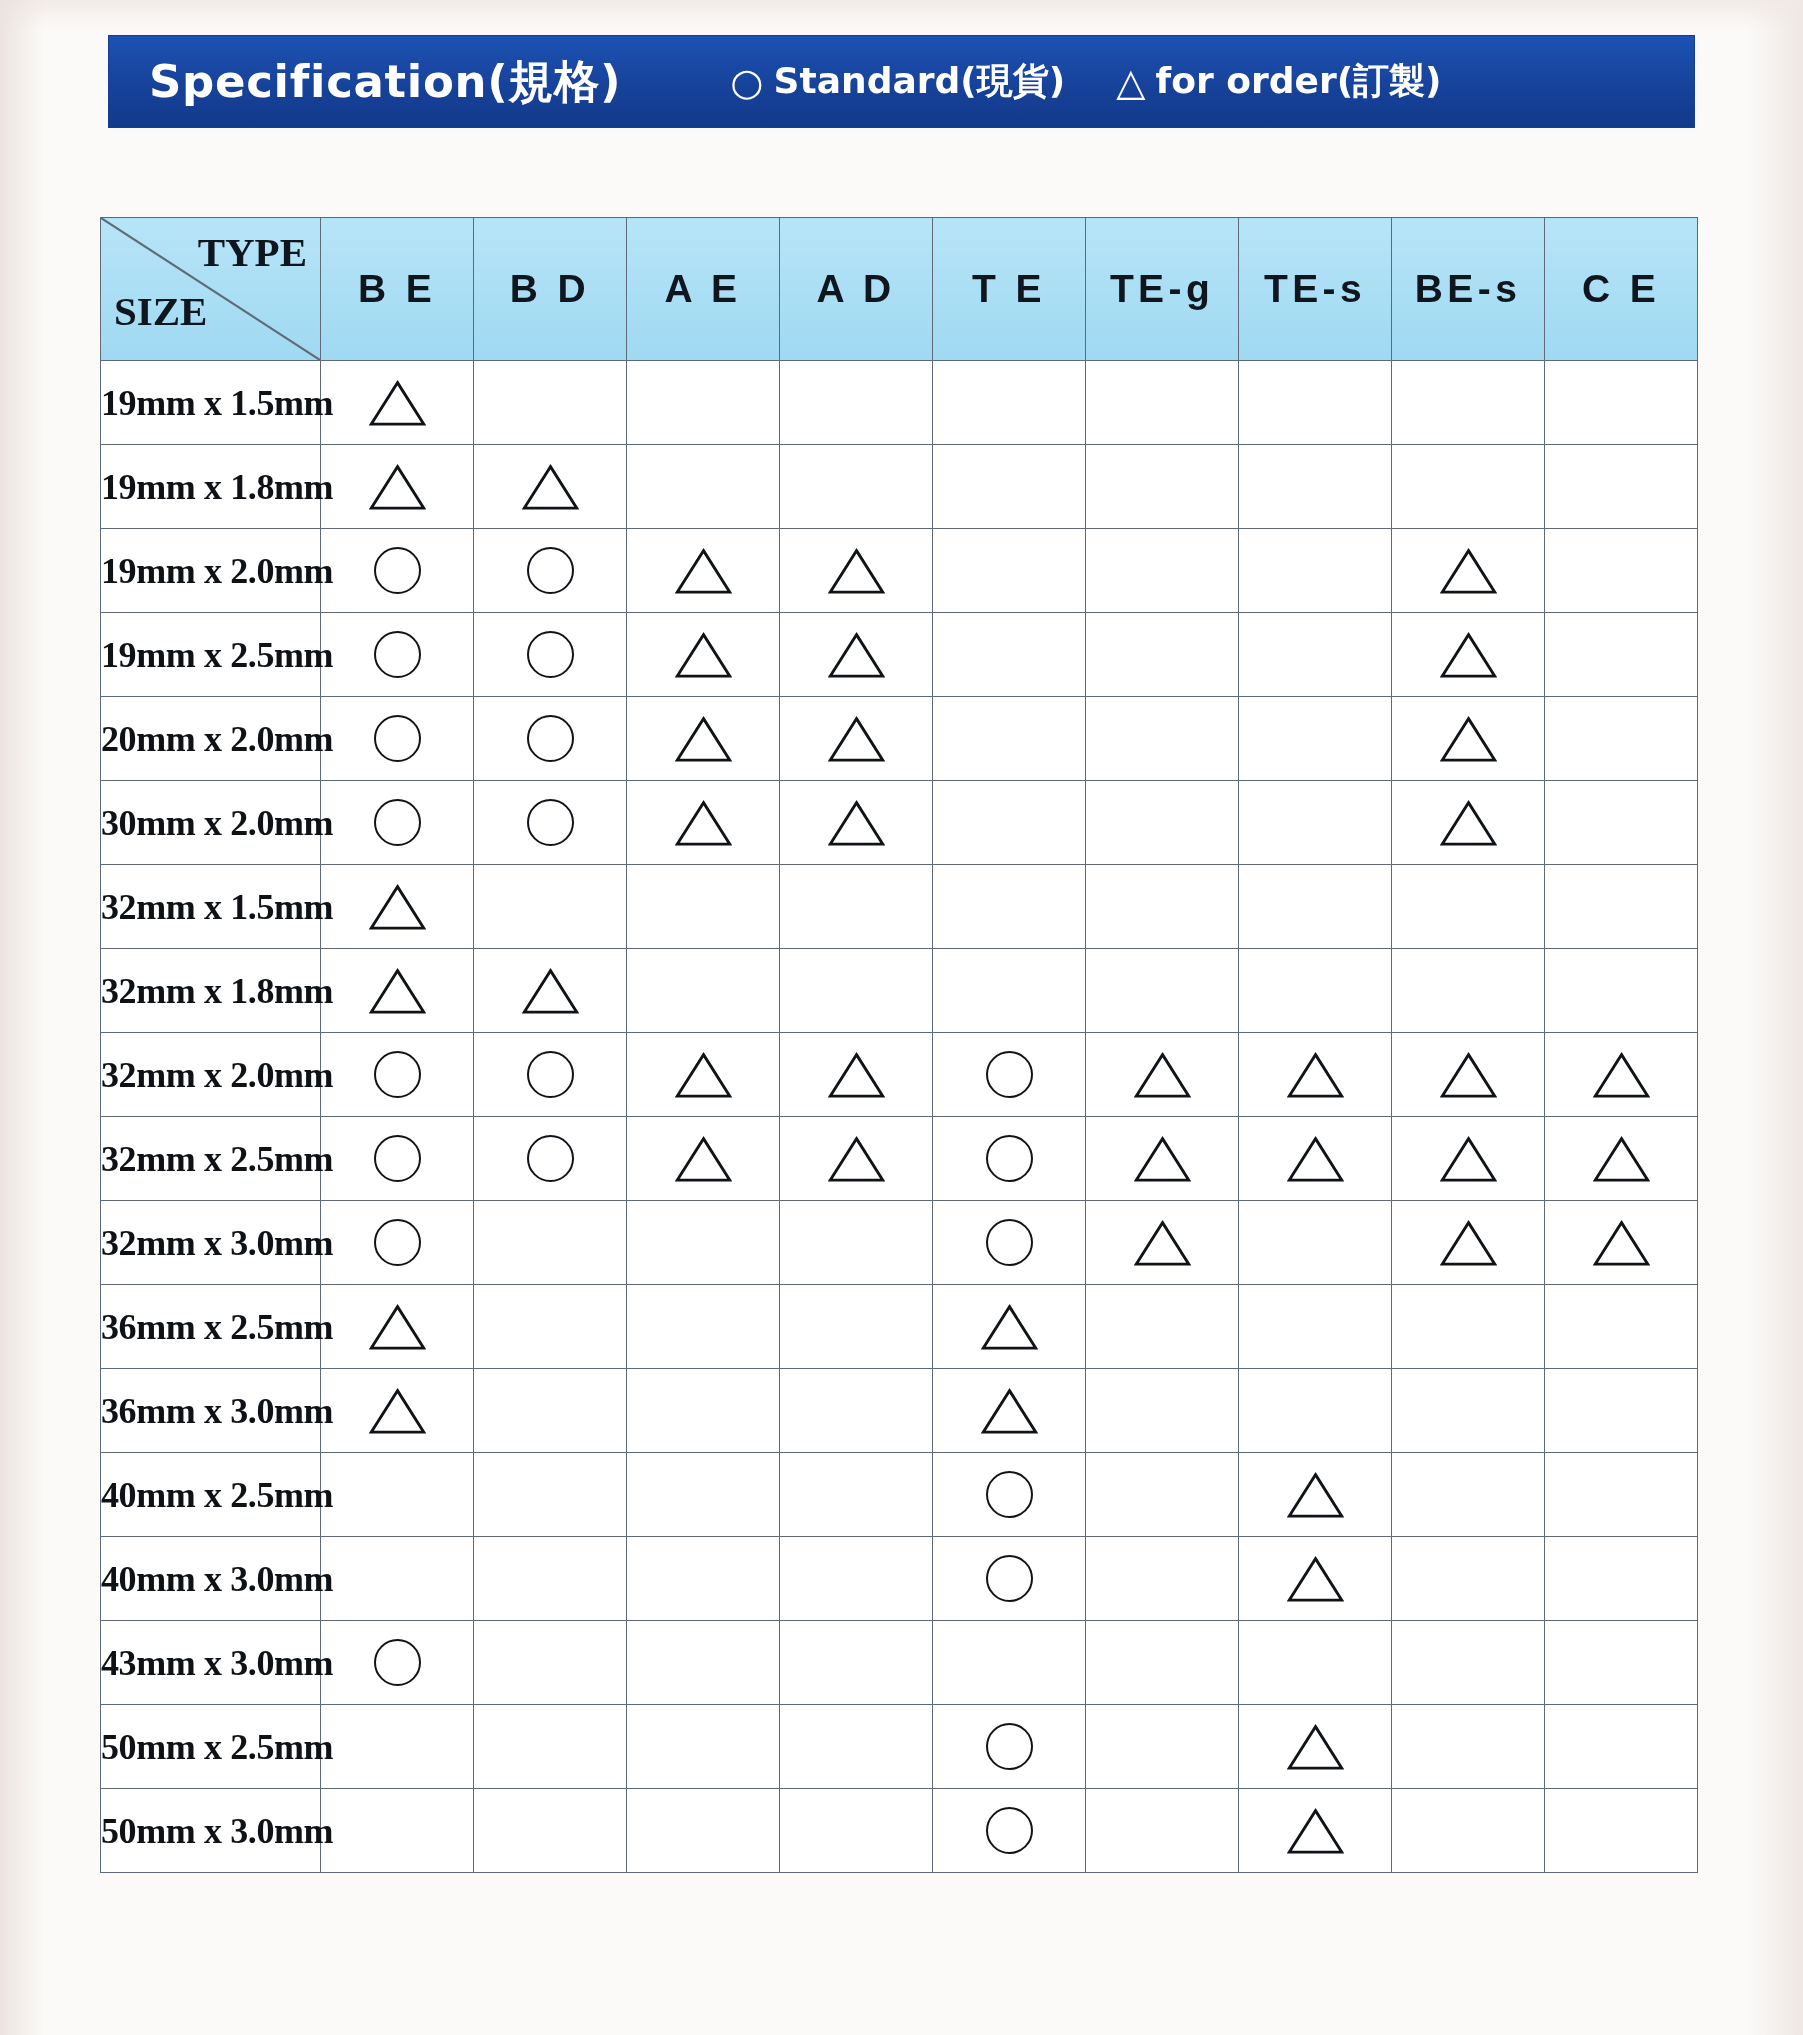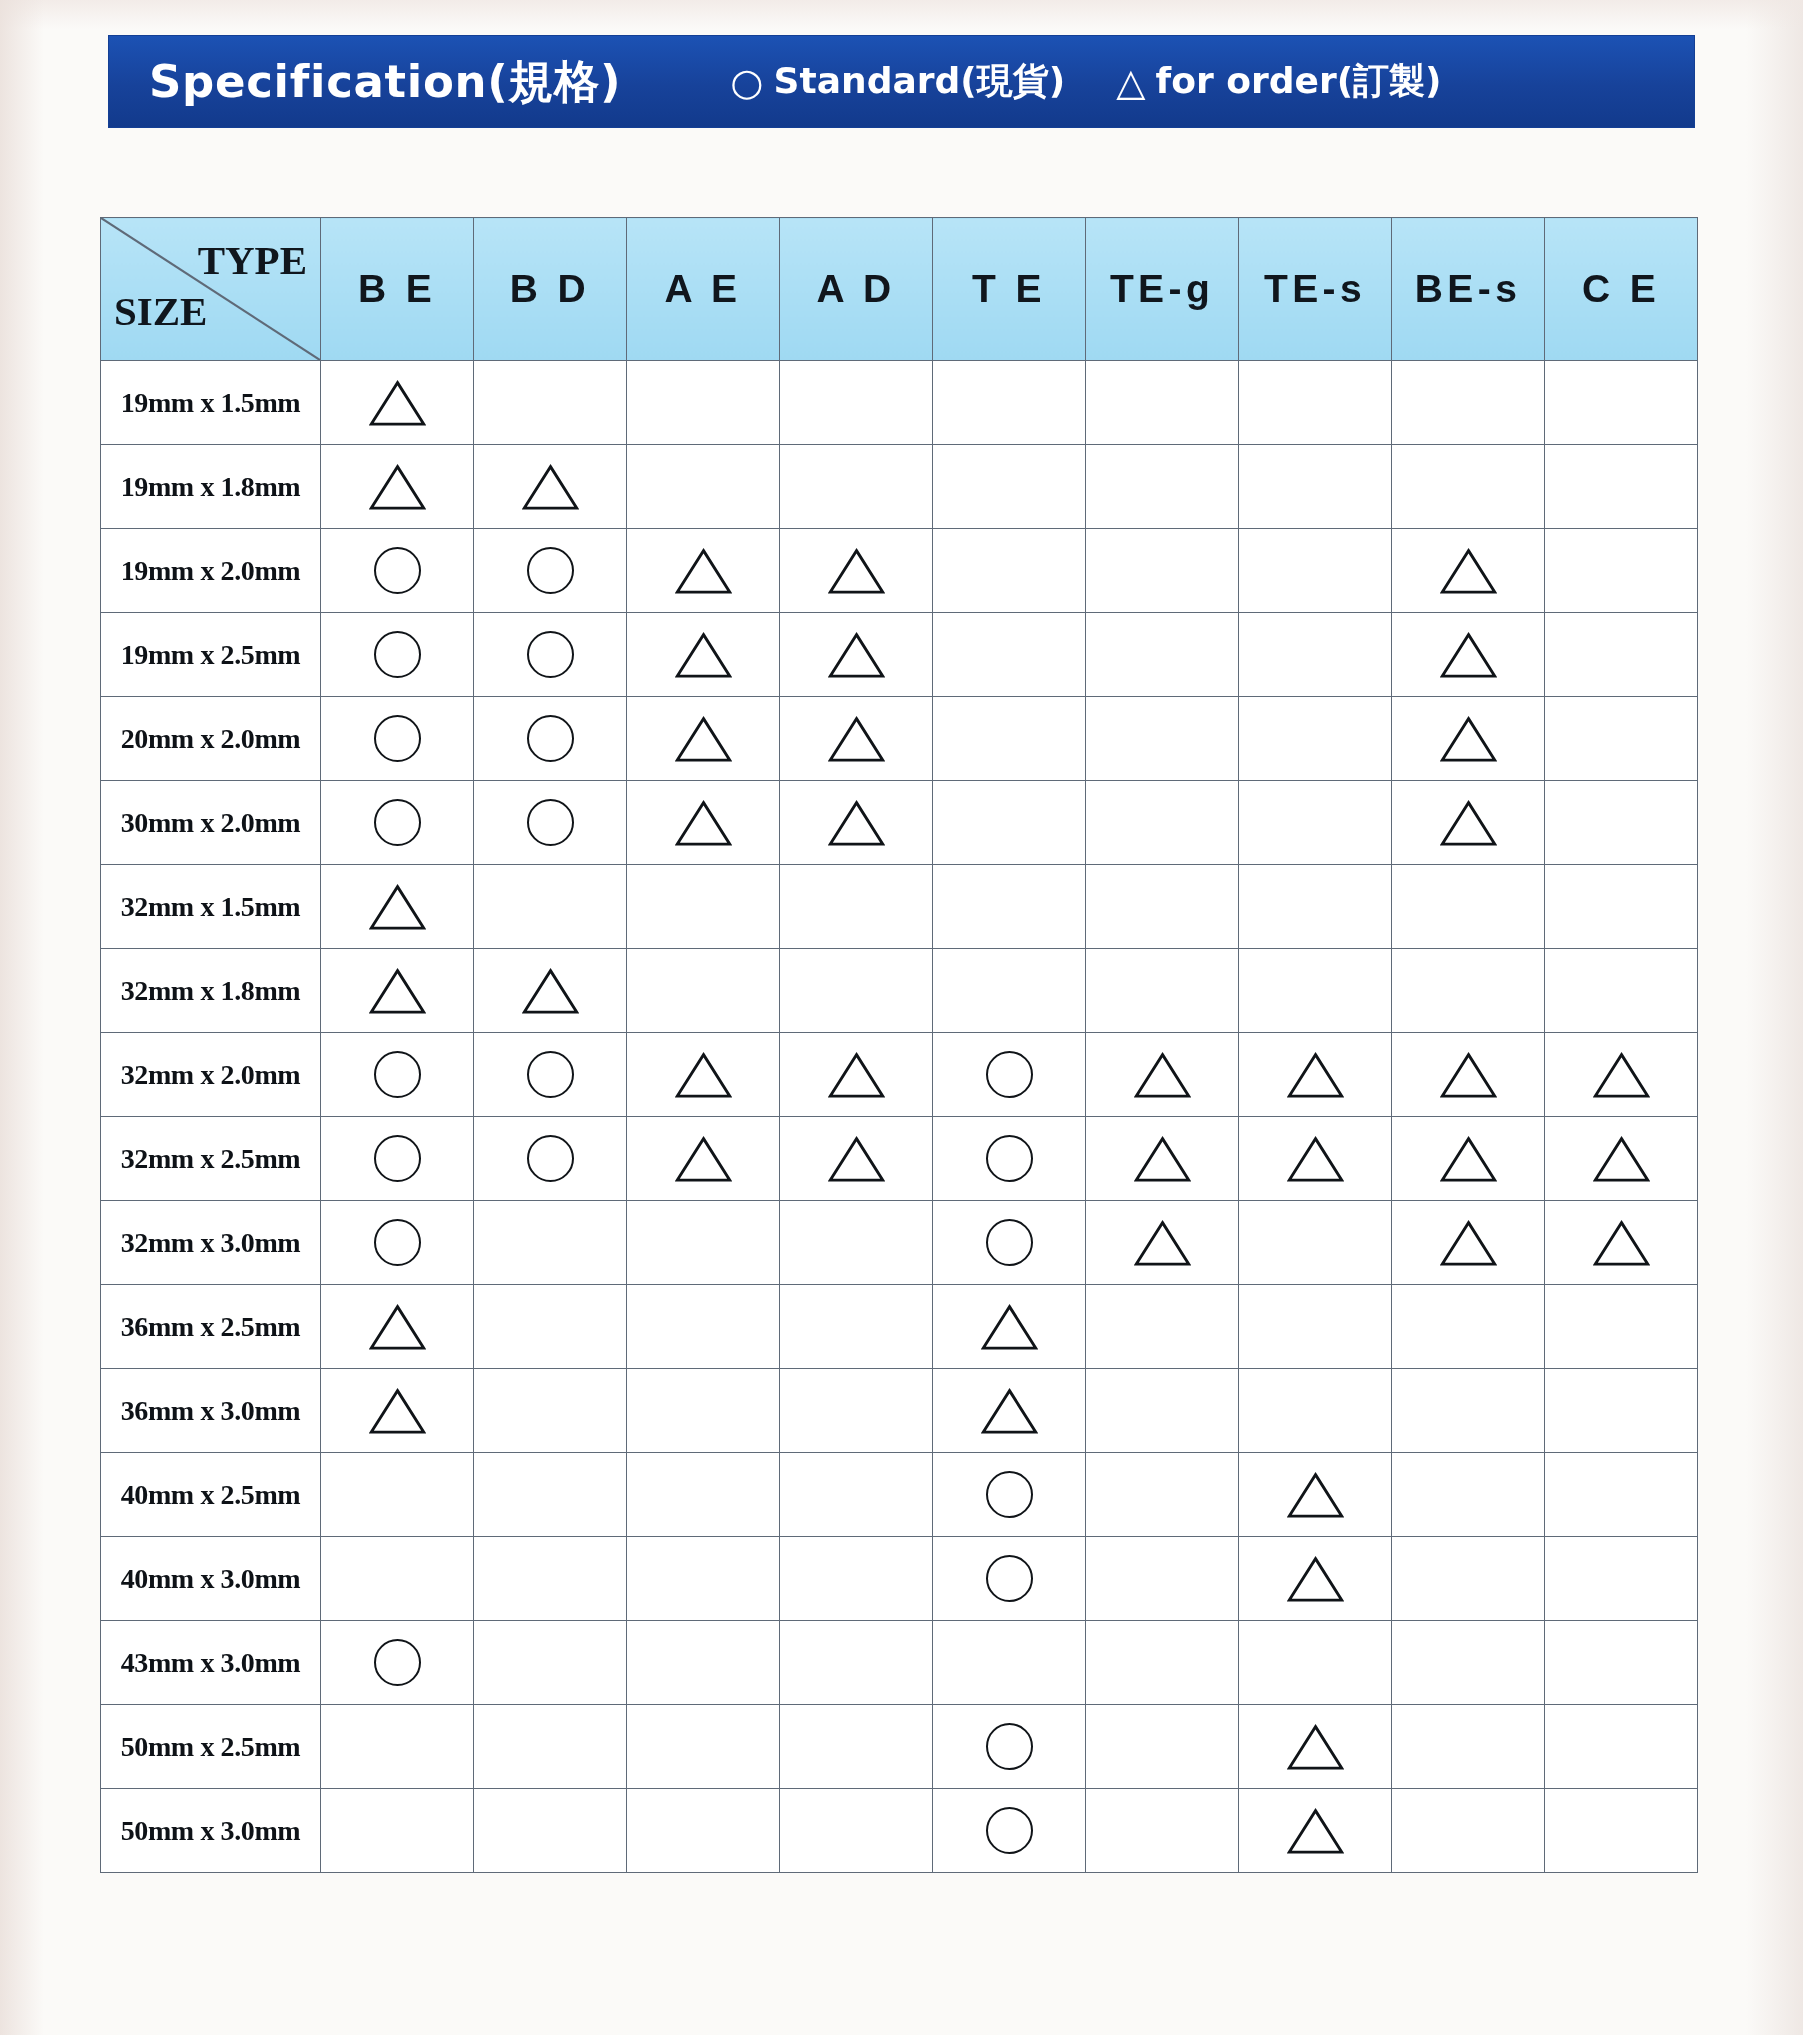--- a/index.html
+++ b/index.html
@@ -118,34 +118,33 @@
     height: 100%;
   }
   th.corner .lbl-type {
     position: absolute;
     right: 13px;
     top: 10.2px;
     font-size: 41px;
     font-weight: bold;
     color: #10161d;
     font-family: "Liberation Serif", serif;
-    margin-top: 8px;
   }
   th.corner .lbl-size {
     position: absolute;
     left: 13px;
     bottom: 25px;
     font-size: 41px;
     font-weight: bold;
     color: #10161d;
     font-family: "Liberation Serif", serif;
   }
   td.size-cell {
     height: 83px;
-    font-size: 28px;
+    font-size: 36px;
     font-weight: bold;
     color: #0e1217;
     text-align: left;
     padding-left: 7.3px;
     white-space: nowrap;
     font-family: "Liberation Serif", serif;
     letter-spacing: -0.4px;
   }
   td.mark-cell {
     height: 83px;

